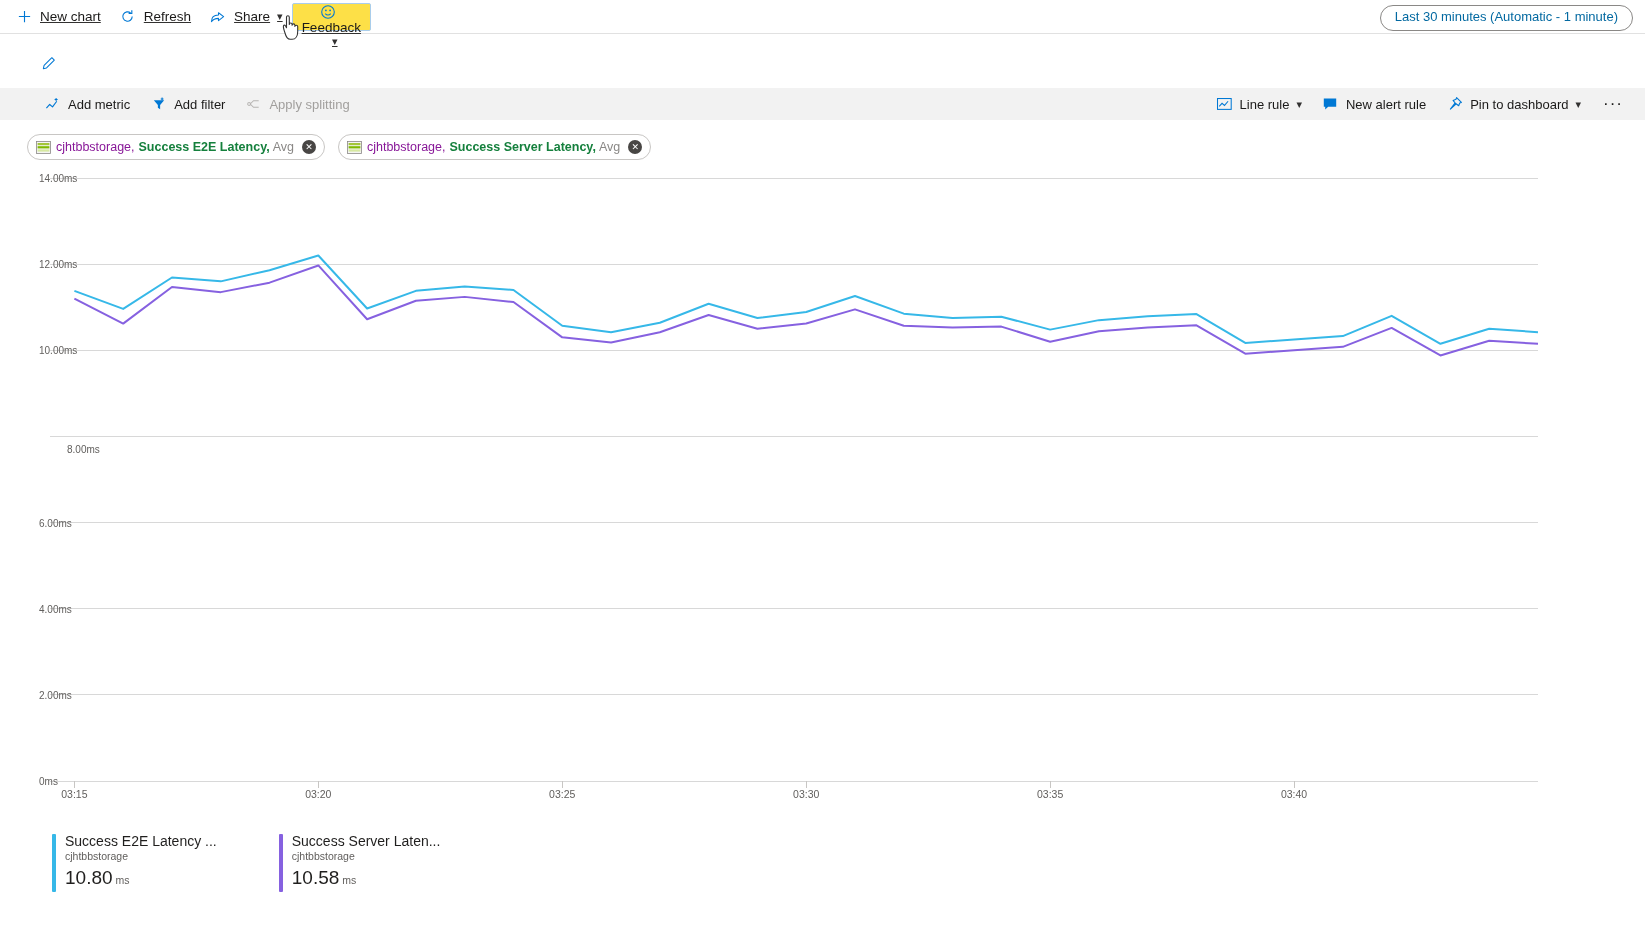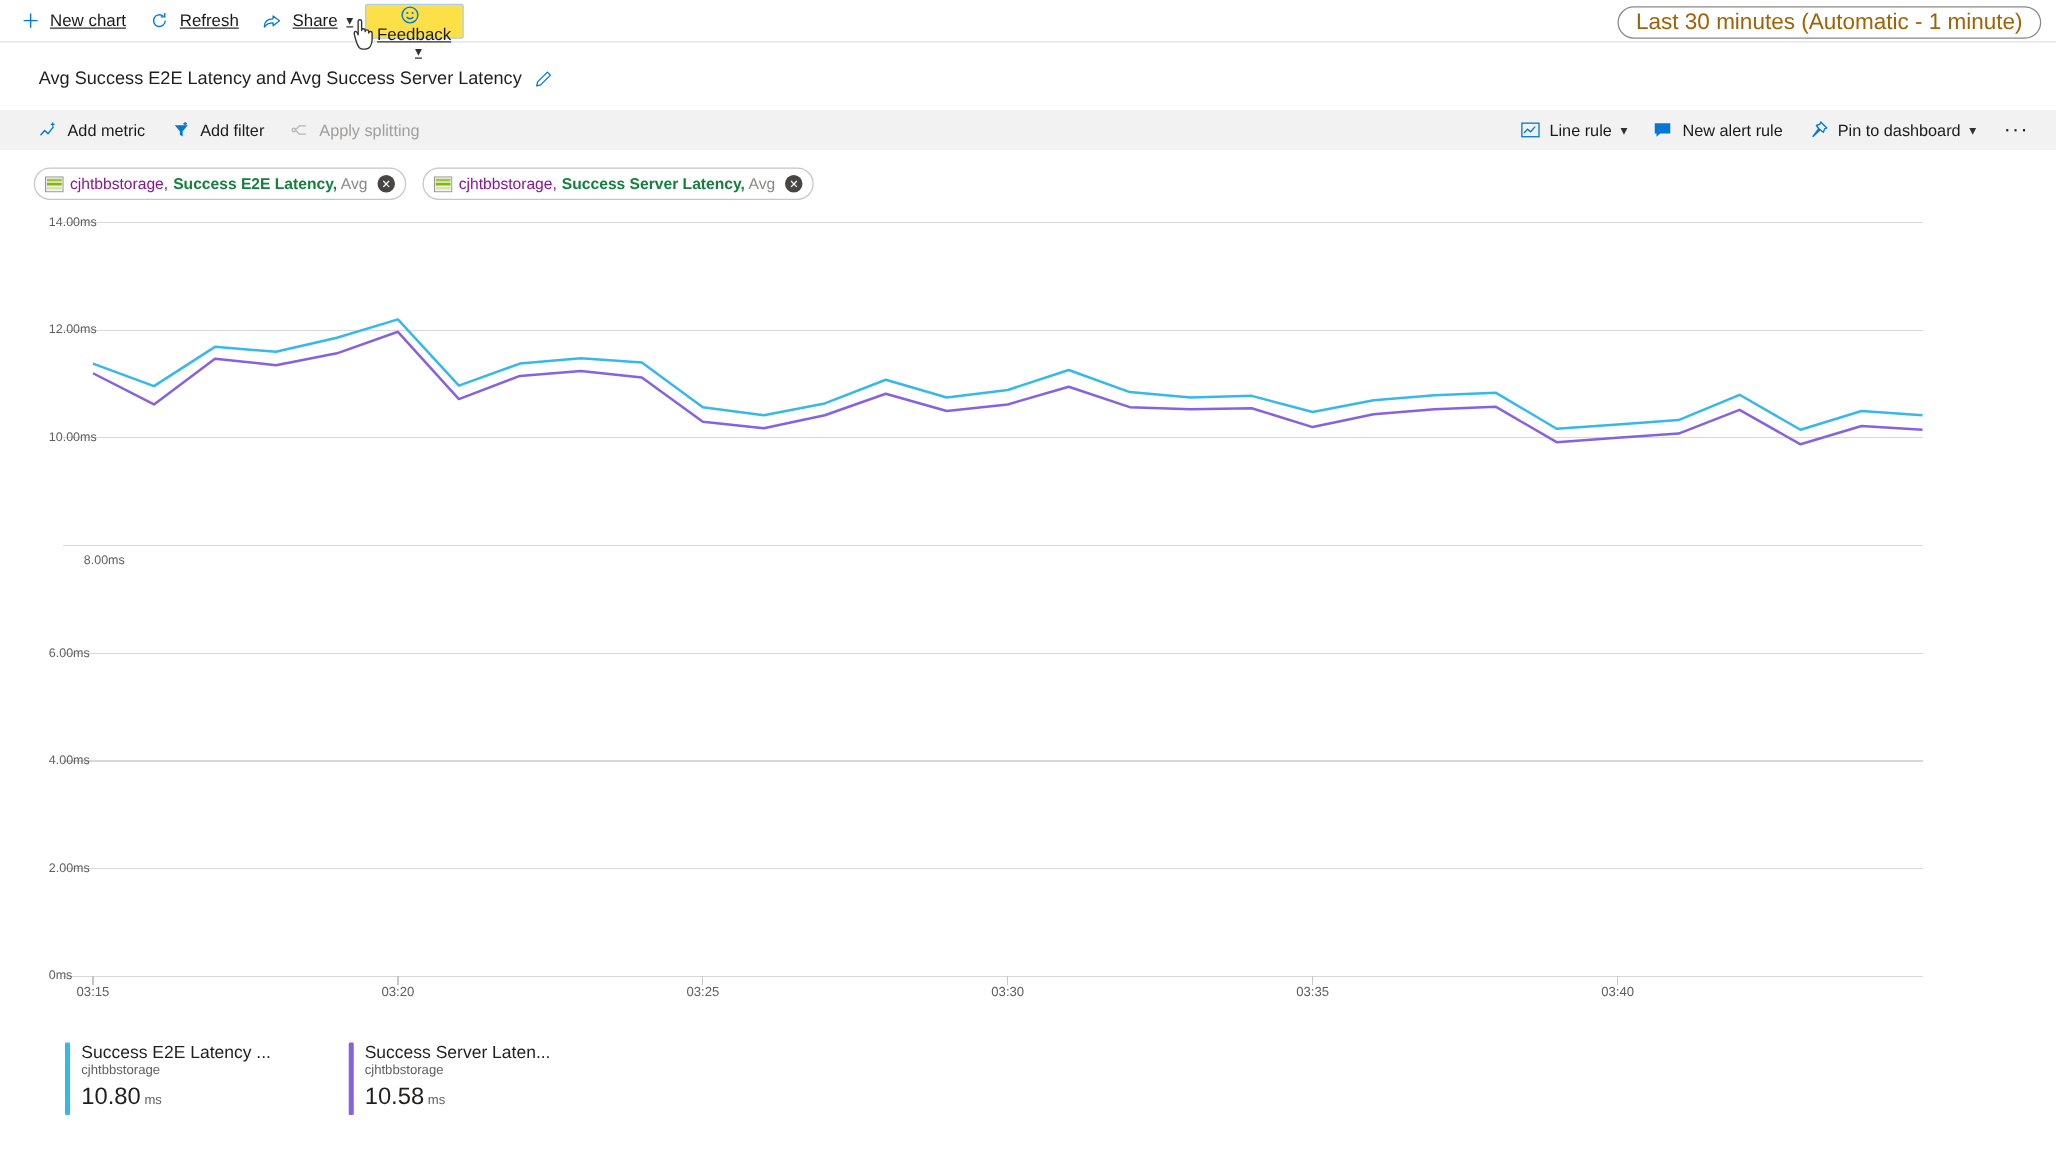--- a/index.html
+++ b/index.html
@@ -43,22 +43,22 @@
 
   .timepill {
     position: absolute;
     right: 12px;
     top: 5px;
     height: 24px;
     line-height: 22px;
     padding: 0 14px;
     border: 1px solid #8a8886;
     border-radius: 14px;
-    font-size: 18px;
-    color: #a16207;
+    font-size: 13px;
+    color: #0369a1;
     background: #fff;
     cursor: pointer;
     white-space: nowrap;
   }
 
   
   .titlerow {
     display: flex;
     align-items: center;
     padding: 15px 0 0 31px;
@@ -68,21 +68,21 @@
   .editpencil { margin-left: 10px; color: #0078d4; display: inline-flex; cursor: pointer; }
 
   
   .subbar {
     position: relative;
     margin: 11px 0 0 0;
     height: 32px;
     background: #f2f2f2;
     display: flex;
     align-items: center;
-    padding-left: 20px;
+    padding-left: 34px;
     box-sizing: border-box;
   }
   .sb {
     display: flex;
     align-items: center;
     height: 32px;
     padding: 0 10px;
     font-size: 13px;
     color: #1b1a19;
     cursor: pointer;
@@ -204,21 +204,20 @@
           </svg>
       </span>
       <span>Feedback</span>
       <span class="chev">▾</span>
     </div>
 
     <div class="timepill">Last 30 minutes (Automatic - 1 minute)</div>
   </div>
 
   <div class="titlerow">
-    <div class="charttitle">Avg Success E2E Latency and Avg Success Server Latency</div>
     <span class="editpencil">
       <svg width="15" height="15" viewBox="0 0 16 16">
           <path d="M11.6 1.8l2.6 2.6-8.3 8.3-3.4.8.8-3.4z" stroke="#0078d4" stroke-width="1.1" fill="none" stroke-linejoin="round"></path>
         </svg>
     </span>
   </div>
 
   <div class="subbar">
 
     <div class="sb">

